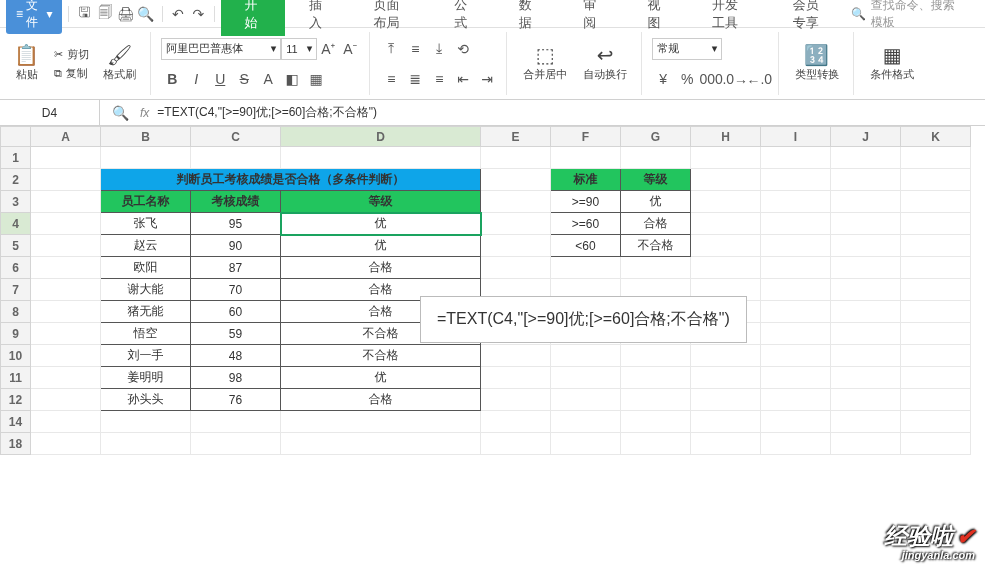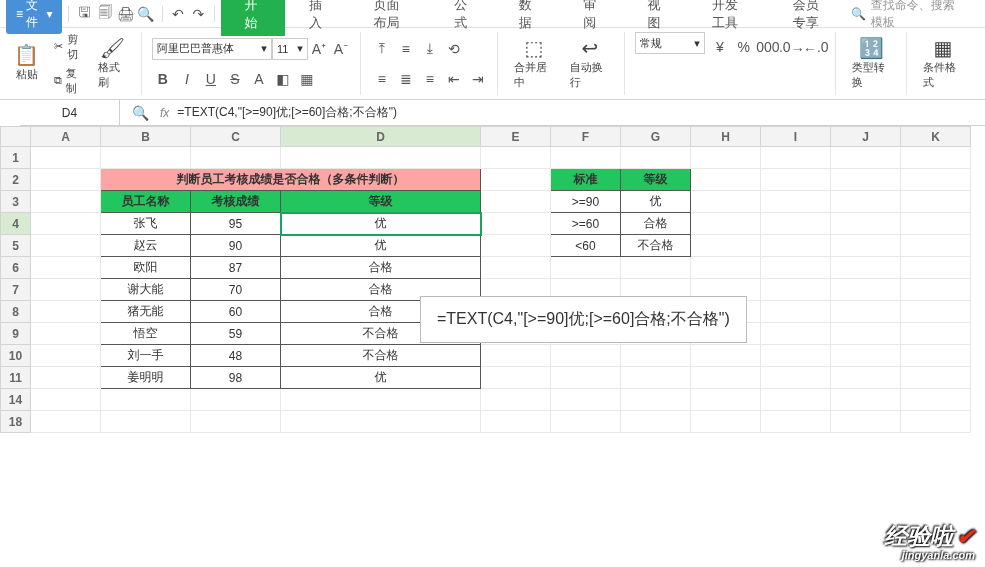--- a/index.html
+++ b/index.html
@@ -118,21 +118,20 @@
     width:22px; height:22px;
     display:flex; align-items:center; justify-content:center;
     font-size:14px; color:#555;
   }
   .namebox-row {
     display:flex;
     align-items:center;
     height:26px;
     border-bottom:1px solid #d0d0d0;
     background:#fff;
-    margin-left:20px;
   }
   .namebox {
     width:100px;
     border-right:1px solid #d0d0d0;
     height:100%;
     display:flex;
     align-items:center;
     justify-content:center;
     font-size:12px;
     color:#333;
@@ -170,21 +169,21 @@
   td.cell {
     border:1px solid #e8e8e8;
     height:22px;
     font-size:12px;
     text-align:center;
     color:#333;
     padding:0 4px;
     white-space:nowrap;
   }
   .title-merge {
-    background:#fca5a5;
+    background:#0ea5e9;
     color:#fff;
     font-weight:bold;
     border:1px solid #555 !important;
   }
   .hdr-orange {
     background:#22c55e;
     color:#000;
     border:1px solid #555 !important;
     font-weight:700;
   }
@@ -324,21 +323,21 @@
   <div class="ribbon-group">
     <div class="big-btn">
       <span class="ico">⬚</span>
       <span>合并居中</span>
     </div>
     <div class="big-btn">
       <span class="ico">↩</span>
       <span>自动换行</span>
     </div>
   </div>
-  <div class="ribbon-group" style="flex-direction:row; align-items:flex-start; justify-content:center;">
+  <div class="ribbon-group" style="flex-direction:column; align-items:flex-start; justify-content:center;">
     <div class="font-box" style="width:70px;">
         <span>常规</span>
         <span style="margin-left:auto;">▾</span>
       </div>
     <div class="btnrow">
       <div class="tool-ico">¥</div>
       <div class="tool-ico">%</div>
       <div class="tool-ico">000</div>
       <div class="tool-ico">.0→</div>
       <div class="tool-ico">←.0</div>
@@ -546,20 +545,34 @@
           <td class="cell tbl-border">优</td>
           <td class="cell "></td>
           <td class="cell "></td>
           <td class="cell "></td>
           <td class="cell "></td>
           <td class="cell "></td>
           <td class="cell "></td>
           <td class="cell "></td>
         </tr>
         <tr>
+          <th class="row-hdr">12</th>
+          <td class="cell "></td>
+          <td class="cell tbl-border">孙头头</td>
+          <td class="cell tbl-border">76</td>
+          <td class="cell tbl-border">合格</td>
+          <td class="cell "></td>
+          <td class="cell "></td>
+          <td class="cell "></td>
+          <td class="cell "></td>
+          <td class="cell "></td>
+          <td class="cell "></td>
+          <td class="cell "></td>
+        </tr>
+        <tr>
           <th class="row-hdr">14</th>
           <td class="cell "></td>
           <td class="cell "></td>
           <td class="cell "></td>
           <td class="cell "></td>
           <td class="cell "></td>
           <td class="cell "></td>
           <td class="cell "></td>
           <td class="cell "></td>
           <td class="cell "></td>

